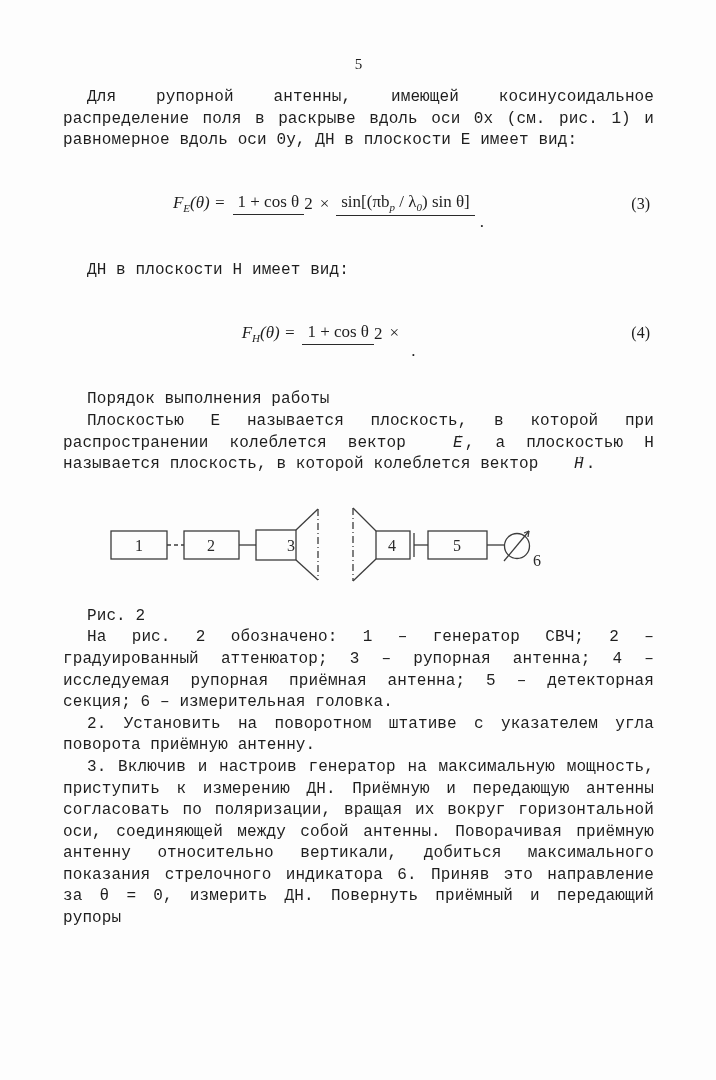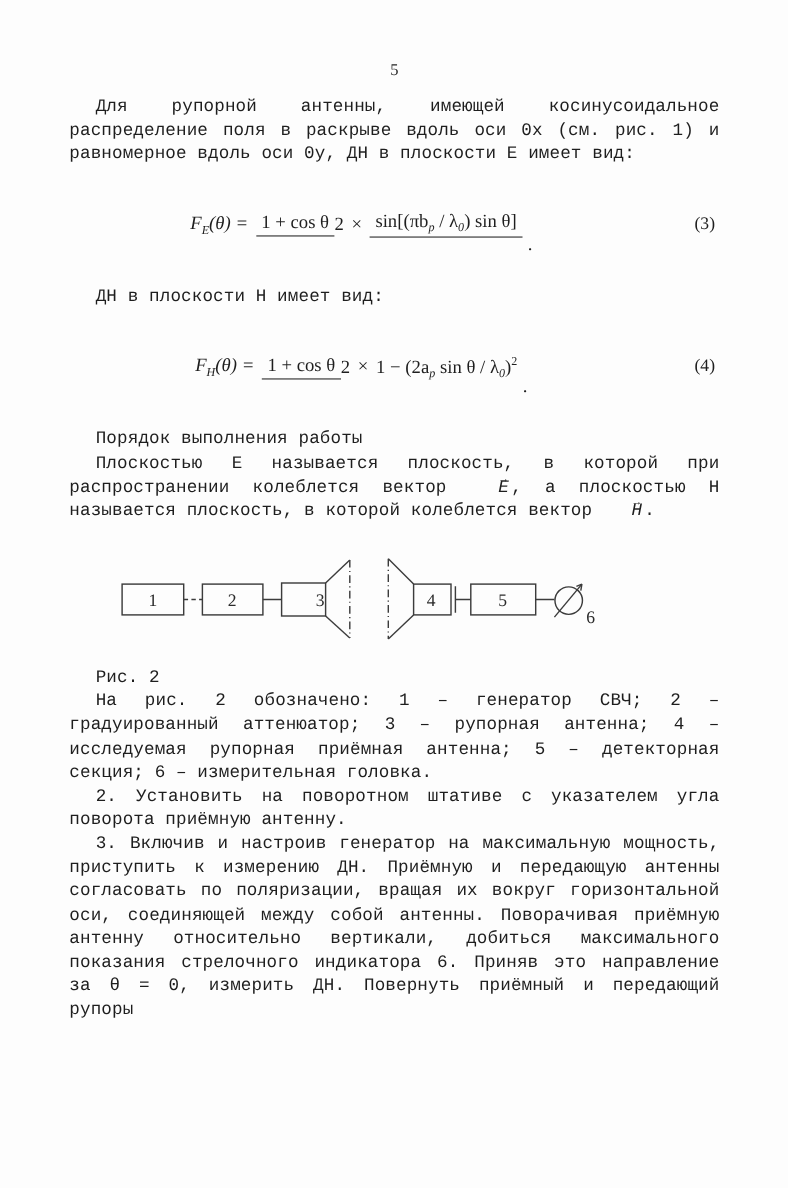--- a/index.html
+++ b/index.html
@@ -71,21 +71,20 @@
     <p class="bodytext">ДН в плоскости Н имеет вид:</p>
 
     <div class="formula-row">
       <span><span class="mvar">F</span><sub>Н</sub><span class="mvar">(θ) =</span></span>
       <span class="frac">
         <span class="num">1 + cos θ</span>
         <span class="den">2</span>
       </span>
       <span>×</span>
       <span class="frac">
-        <span class="den"><span>1 − (2a</span><sub>p</sub><span> sin θ / λ</span><sub>0</sub><span>)</span><sup>2</sup></span>
       </span>
       <span class="enddot">.</span>
       <span class="eqnum">(4)</span>
     </div>
 
     <p class="bodytext heading">Порядок выполнения работы</p>
 
     <p class="bodytext"><span>Плоскостью Е называется плоскость, в которой при распространении колеблется вектор </span><span class="vec">Е</span><span>, а плоскостью Н называется плоскость, в которой колеблется вектор </span><span class="vec">Н</span><span>.</span></p>
 
 

